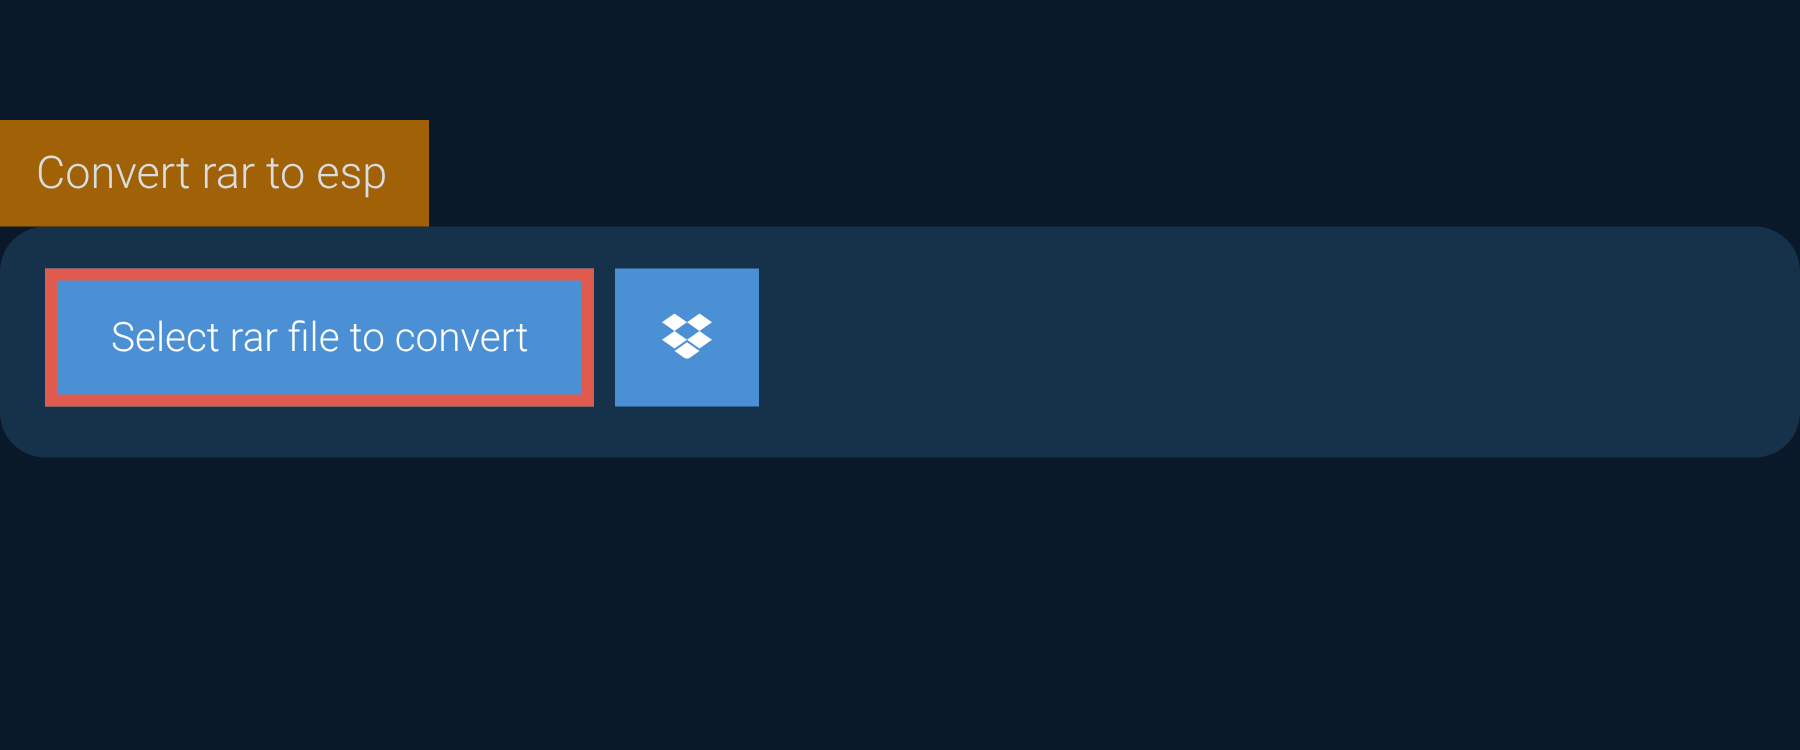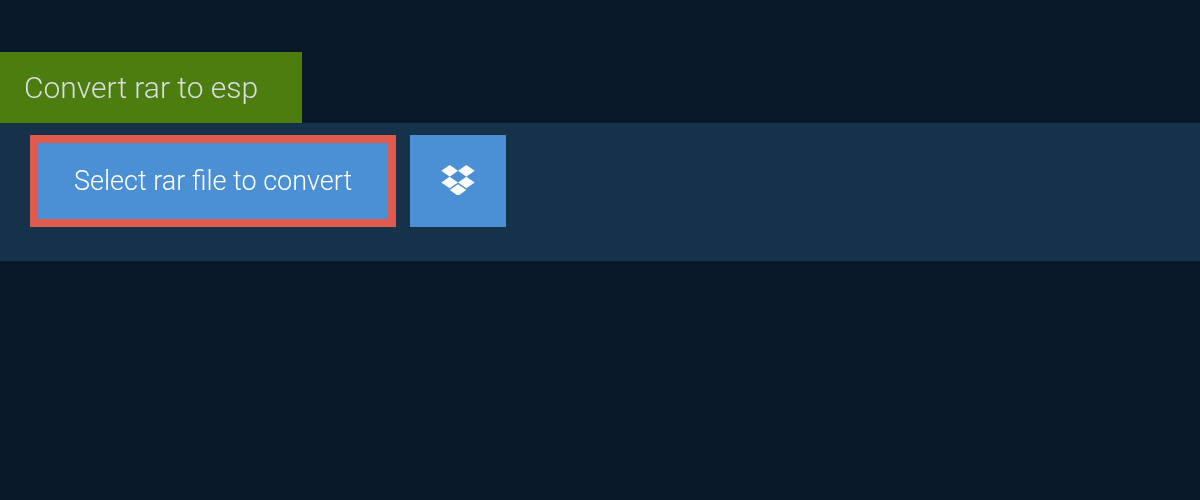--- a/index.html
+++ b/index.html
@@ -8,34 +8,35 @@
       box-sizing: border-box;
     }
     body {
       width: 1200px;
       height: 500px;
       background: #0a1929;
       font-family: -apple-system, BlinkMacSystemFont, "Segoe UI", Roboto, sans-serif;
       overflow: hidden;
     }
     .tab-header {
-      background: #4d7c0f;
+      background: #a16207;
       display: inline-block;
-      padding: 18px 44px 18px 24px;
-      margin-top: 52px;
+      padding: 18px 28px 18px 24px;
+      margin-top: 80px;
     }
     .tab-title {
       color: #d8dde2;
       font-size: 30px;
       font-weight: 300;
     }
     .panel {
       background: #16324a;
-      padding: 12px 30px 34px 30px;
+      padding: 28px 30px 34px 30px;
       width: 100%;
+      border-radius: 30px;
     }
     .button-row {
       display: flex;
       gap: 14px;
       align-items: stretch;
     }
     .select-button {
       background: #4b8fd5;
       border: 8px solid #e05a4d;
       color: #ffffff;

